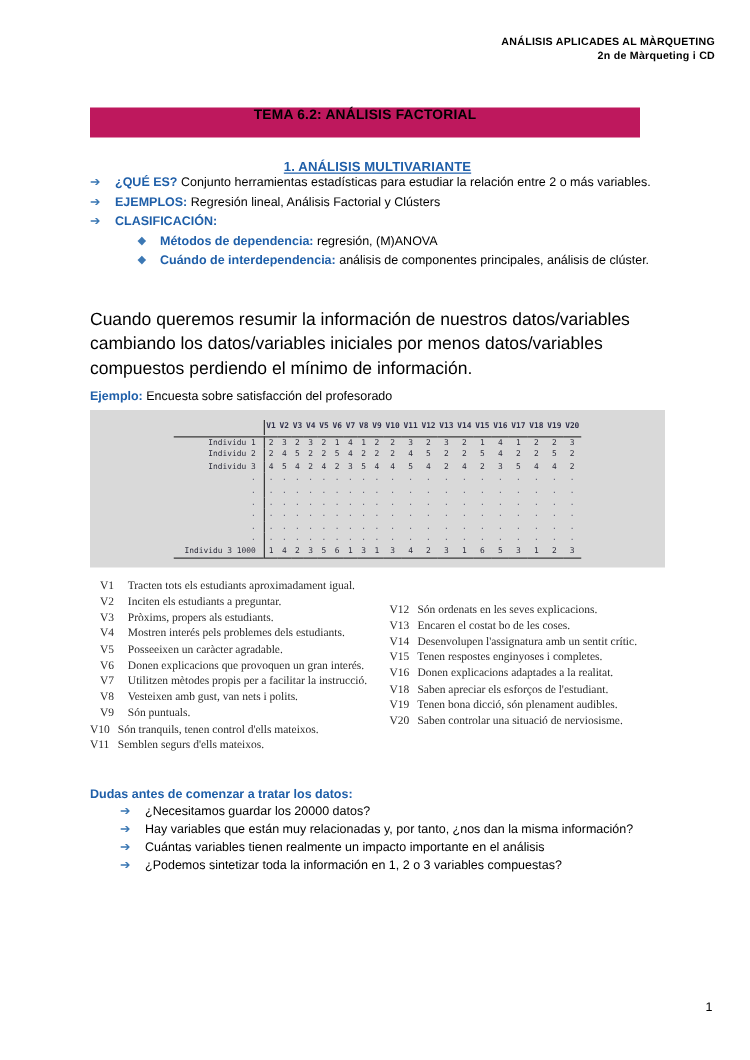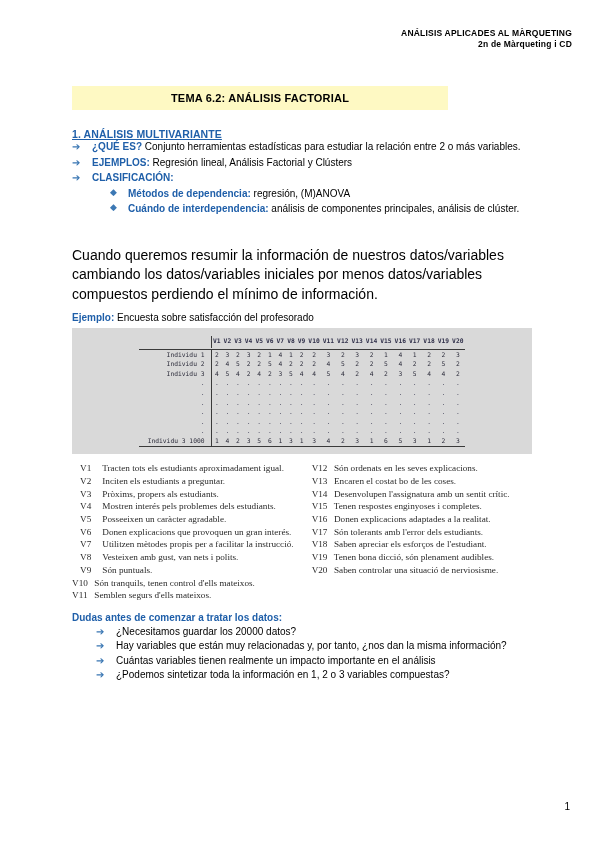--- a/index.html
+++ b/index.html
@@ -40,25 +40,24 @@
     font-size: 8.5px;
     font-weight: bold;
     letter-spacing: 0.2px;
   }
 
   
   .title-banner {
     position: absolute;
     left: 72px;
     top: 86px;
-    width: 376px;
+    width: 440px;
     height: 24px;
-    background: #fef9c3;
+    background: #be185d;
     display: flex;
-    align-items: center;
     justify-content: center;
   }
   .title-banner .title-text {
     font-size: 11px;
     font-weight: bold;
     color: #000000;
     letter-spacing: 0.2px;
   }
 
   
@@ -70,21 +69,21 @@
   }
 
   h2.sec-head {
     margin: 0;
     font-size: 10.5px;
     font-weight: bold;
     color: #1F5FA9;
     text-decoration: underline;
     letter-spacing: 0.1px;
   }
-  .sec1-head { margin-left: 10px; }
+  .sec1-head { margin-left: 10px; text-align: center; }
   .sec2-head { margin-left: 18px; }
 
   .blk { margin-top: 8px; }
 
   ul.arrows {
     list-style: none;
     margin: 0;
     padding: 0;
   }
   ul.arrows > li {
@@ -187,29 +186,30 @@
 
   
   .legend {
     margin-top: 8px;
     display: flex;
     gap: 18px;
     font-family: "Liberation Serif", serif;
     font-size: 9.2px;
     line-height: 1.38;
     color: #2a2a2a;
+    align-items: center;
   }
   .legend .col { width: 232px; }
   .legend .ln { white-space: nowrap; }
   .legend .vnum { display: inline-block; min-width: 20px; }
   .legend .col-left .ln { padding-left: 8px; }
   .legend .col-left .ln.wide { padding-left: 0px; }
 
   
-  .dudas { margin-top: 10px; }
+  .dudas { margin-top: 28px; }
   .dudas-head {
     font-size: 10px;
     font-weight: bold;
     color: #1F5FA9;
     margin-bottom: 2px;
   }
   ul.arrows.dudas-list > li {
     margin-left: 24px;
     font-size: 10px;
     margin-bottom: 1px;
@@ -558,21 +558,20 @@
           <div class="ln"><span class="vnum">V9</span><span> Són puntuals.</span></div>
           <div class="ln wide"><span class="vnum">V10</span><span> Són tranquils, tenen control d'ells mateixos.</span></div>
           <div class="ln wide"><span class="vnum">V11</span><span> Semblen segurs d'ells mateixos.</span></div>
         </div>
       <div class="col col-right" id="legend-right">
           <div class="ln wide"><span class="vnum">V12</span><span> Són ordenats en les seves explicacions.</span></div>
           <div class="ln wide"><span class="vnum">V13</span><span> Encaren el costat bo de les coses.</span></div>
           <div class="ln wide"><span class="vnum">V14</span><span> Desenvolupen l'assignatura amb un sentit crític.</span></div>
           <div class="ln wide"><span class="vnum">V15</span><span> Tenen respostes enginyoses i completes.</span></div>
           <div class="ln wide"><span class="vnum">V16</span><span> Donen explicacions adaptades a la realitat.</span></div>
-          <div class="ln wide"><span class="vnum">V17</span><span> Són tolerants amb l'error dels estudiants.</span></div>
           <div class="ln wide"><span class="vnum">V18</span><span> Saben apreciar els esforços de l'estudiant.</span></div>
           <div class="ln wide"><span class="vnum">V19</span><span> Tenen bona dicció, són plenament audibles.</span></div>
           <div class="ln wide"><span class="vnum">V20</span><span> Saben controlar una situació de nerviosisme.</span></div>
         </div>
     </div>
 
     <div class="dudas">
       <div class="dudas-head">Dudas antes de comenzar a tratar los datos:</div>
       <ul class="arrows dudas-list" id="dudas-list">
           <li><span class="arrow">➔</span><span>¿Necesitamos guardar los 20000 datos?</span></li>

